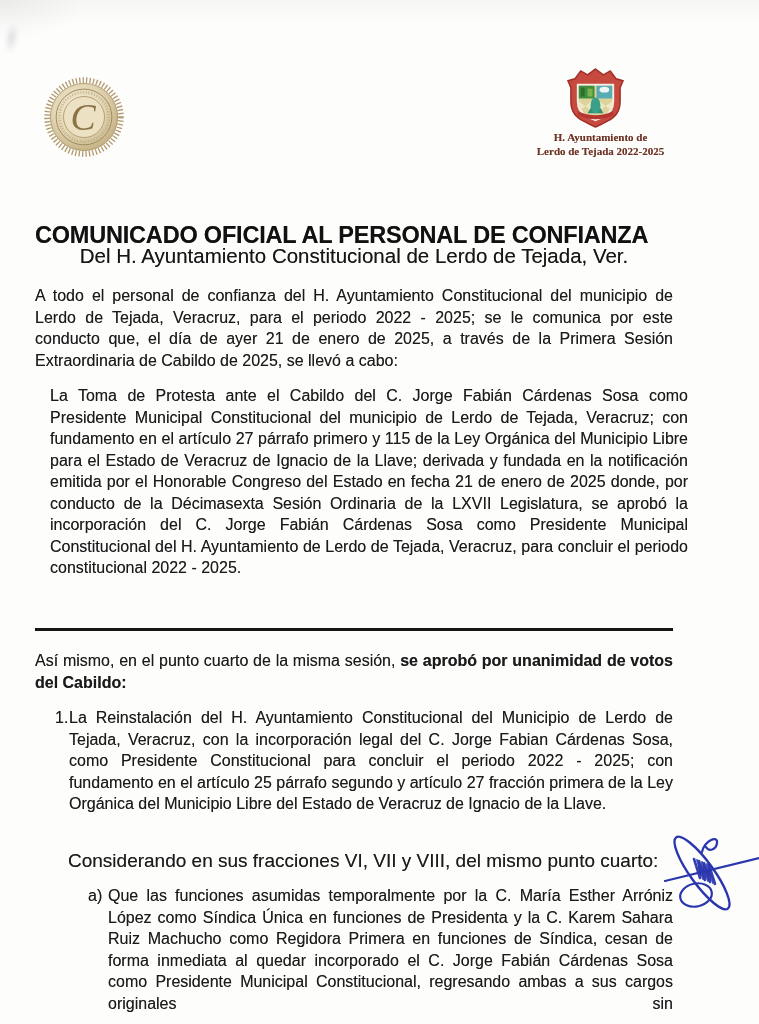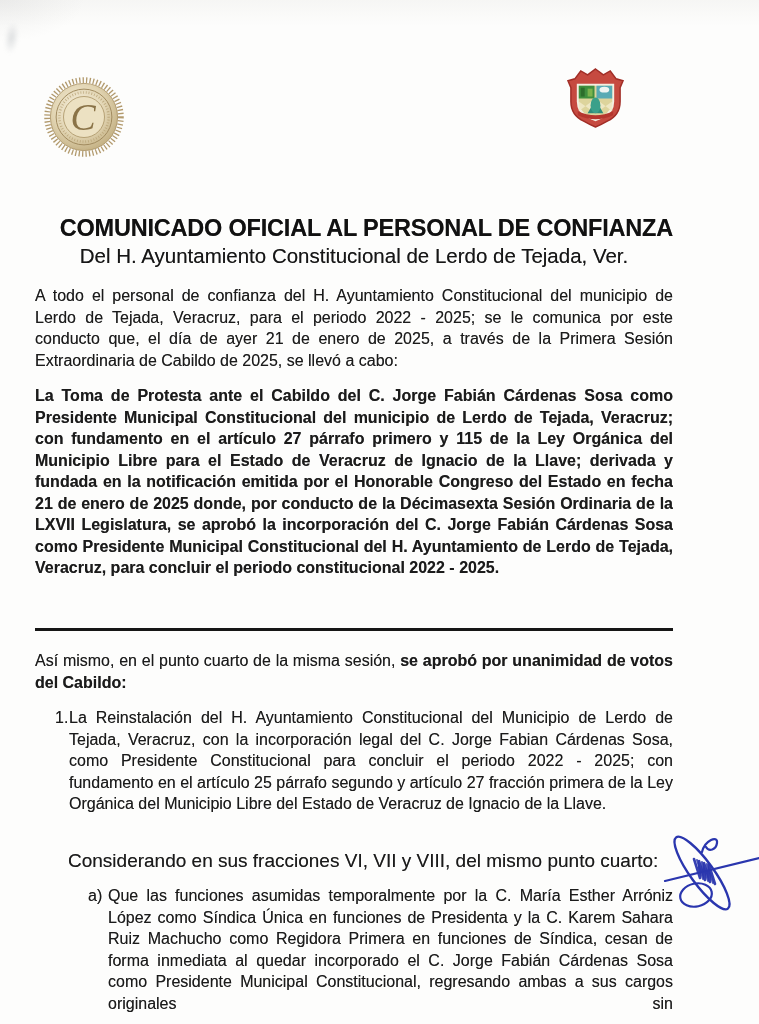--- a/index.html
+++ b/index.html
@@ -24,24 +24,24 @@
     text-shadow:0 0 .6px rgba(87,28,40,.6);}
   .govname .l2{margin-top:18px;}
   .crest{position:absolute;left:564px;top:68px;width:63px;height:61px;}
   .crest-caption{position:absolute;left:528px;top:131px;width:145px;text-align:center;
     font-family:"Liberation Serif","DejaVu Serif",serif;font-size:11px;line-height:13.5px;
     color:#6e3325;font-weight:700;text-shadow:0 0 .5px rgba(110,51,37,.5);}
   
   .doc{color:#1b1b1b;}
   .t{position:absolute;left:35px;width:638px;text-align:justify;
     font-size:16px;line-height:21.5px;text-shadow:0 0 .45px rgba(20,20,20,.55);}
-  .title{top:214px;text-align:right;font-weight:700;font-size:23.5px;line-height:28px;letter-spacing:-.2px;color:#111;}
+  .title{top:221px;text-align:left;font-weight:700;font-size:23.5px;line-height:28px;letter-spacing:-.2px;color:#111;}
   .subtitle{top:243px;text-align:center;font-size:20.5px;line-height:26px;color:#161616;}
   .p1{top:285px;}
-  .p2{top:385px;font-weight:700;}
+  .p2{top:385px;font-weight:400;margin-left:15px;}
   .divider{position:absolute;left:35px;top:628px;width:638px;height:3px;background:#161616;border:0;margin:0;}
   .p3{top:650px;}
   .p3 .b{font-weight:700;}
   .li{position:absolute;display:flex;font-size:16px;line-height:21.5px;text-shadow:0 0 .45px rgba(20,20,20,.55);}
   .li .marker{flex:0 0 14px;}
   .li .litext{flex:1;text-align:justify;}
   .li1{left:55px;top:707px;width:618px;}
   .consid{position:absolute;left:68px;top:850px;width:605px;font-size:19px;line-height:21.5px;
     text-shadow:0 0 .45px rgba(20,20,20,.55);}
   .lia{left:88px;top:885px;width:585px;}
@@ -85,20 +85,24 @@
       <rect x="33" y="18" width="16" height="13" fill="#58aab4"></rect>
       <ellipse cx="41" cy="22" rx="5" ry="3" fill="#eef4f2"></ellipse>
       <rect x="17" y="20" width="4" height="9" fill="#2c6e2c"></rect>
       <rect x="24" y="21" width="5" height="8" fill="#7bb34d"></rect>
       <path d="M15 44 L32 31 L49 44 L49 34 L32 46 L15 34 Z" fill="#efe9c8" opacity=".9"></path>
       <path d="M24 46 L32 32 L40 46 Z" fill="#2e8c7a"></path>
       <ellipse cx="32" cy="38" rx="5" ry="8" fill="#3aa08a"></ellipse>
       <path d="M14 44 Q32 52 50 44 L50 48 Q32 56 14 48 Z" fill="#b5362e"></path>
     </svg>
   </div>
+  <div class="crest-caption">
+    <div>H. Ayuntamiento de</div>
+    <div>Lerdo de Tejada 2022-2025</div>
+  </div>
 
   <div class="doc">
     <div class="t title">COMUNICADO OFICIAL AL PERSONAL DE CONFIANZA</div>
     <div class="t subtitle">Del H. Ayuntamiento Constitucional de Lerdo de Tejada, Ver.</div>
 
     <div class="t p1">A todo el personal de confianza del H. Ayuntamiento Constitucional del municipio de Lerdo de Tejada, Veracruz, para el periodo 2022 - 2025; se le comunica por este conducto que, el día de ayer 21 de enero de 2025, a través de la Primera Sesión Extraordinaria de Cabildo de 2025, se llevó a cabo:</div>
 
     <div class="t p2">La Toma de Protesta ante el Cabildo del C. Jorge Fabián Cárdenas Sosa como Presidente Municipal Constitucional del municipio de Lerdo de Tejada, Veracruz; con fundamento en el artículo 27 párrafo primero y 115 de la Ley Orgánica del Municipio Libre para el Estado de Veracruz de Ignacio de la Llave; derivada y fundada en la notificación emitida por el Honorable Congreso del Estado en fecha 21 de enero de 2025 donde, por conducto de la Décimasexta Sesión Ordinaria de la LXVII Legislatura, se aprobó la incorporación del C. Jorge Fabián Cárdenas Sosa como Presidente Municipal Constitucional del H. Ayuntamiento de Lerdo de Tejada, Veracruz, para concluir el periodo constitucional 2022 - 2025.</div>
 
     <hr class="divider">

